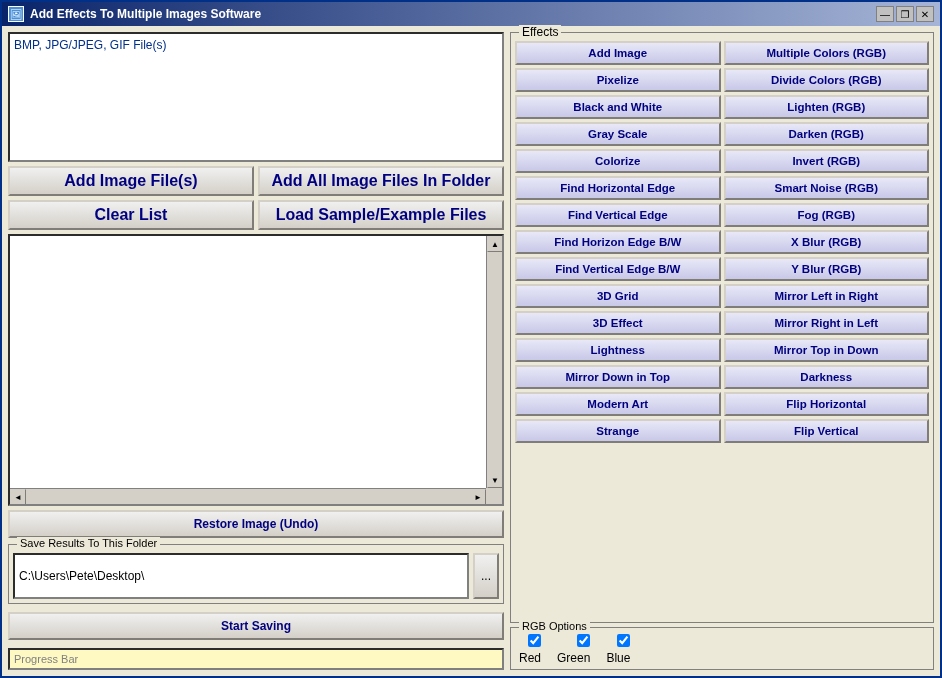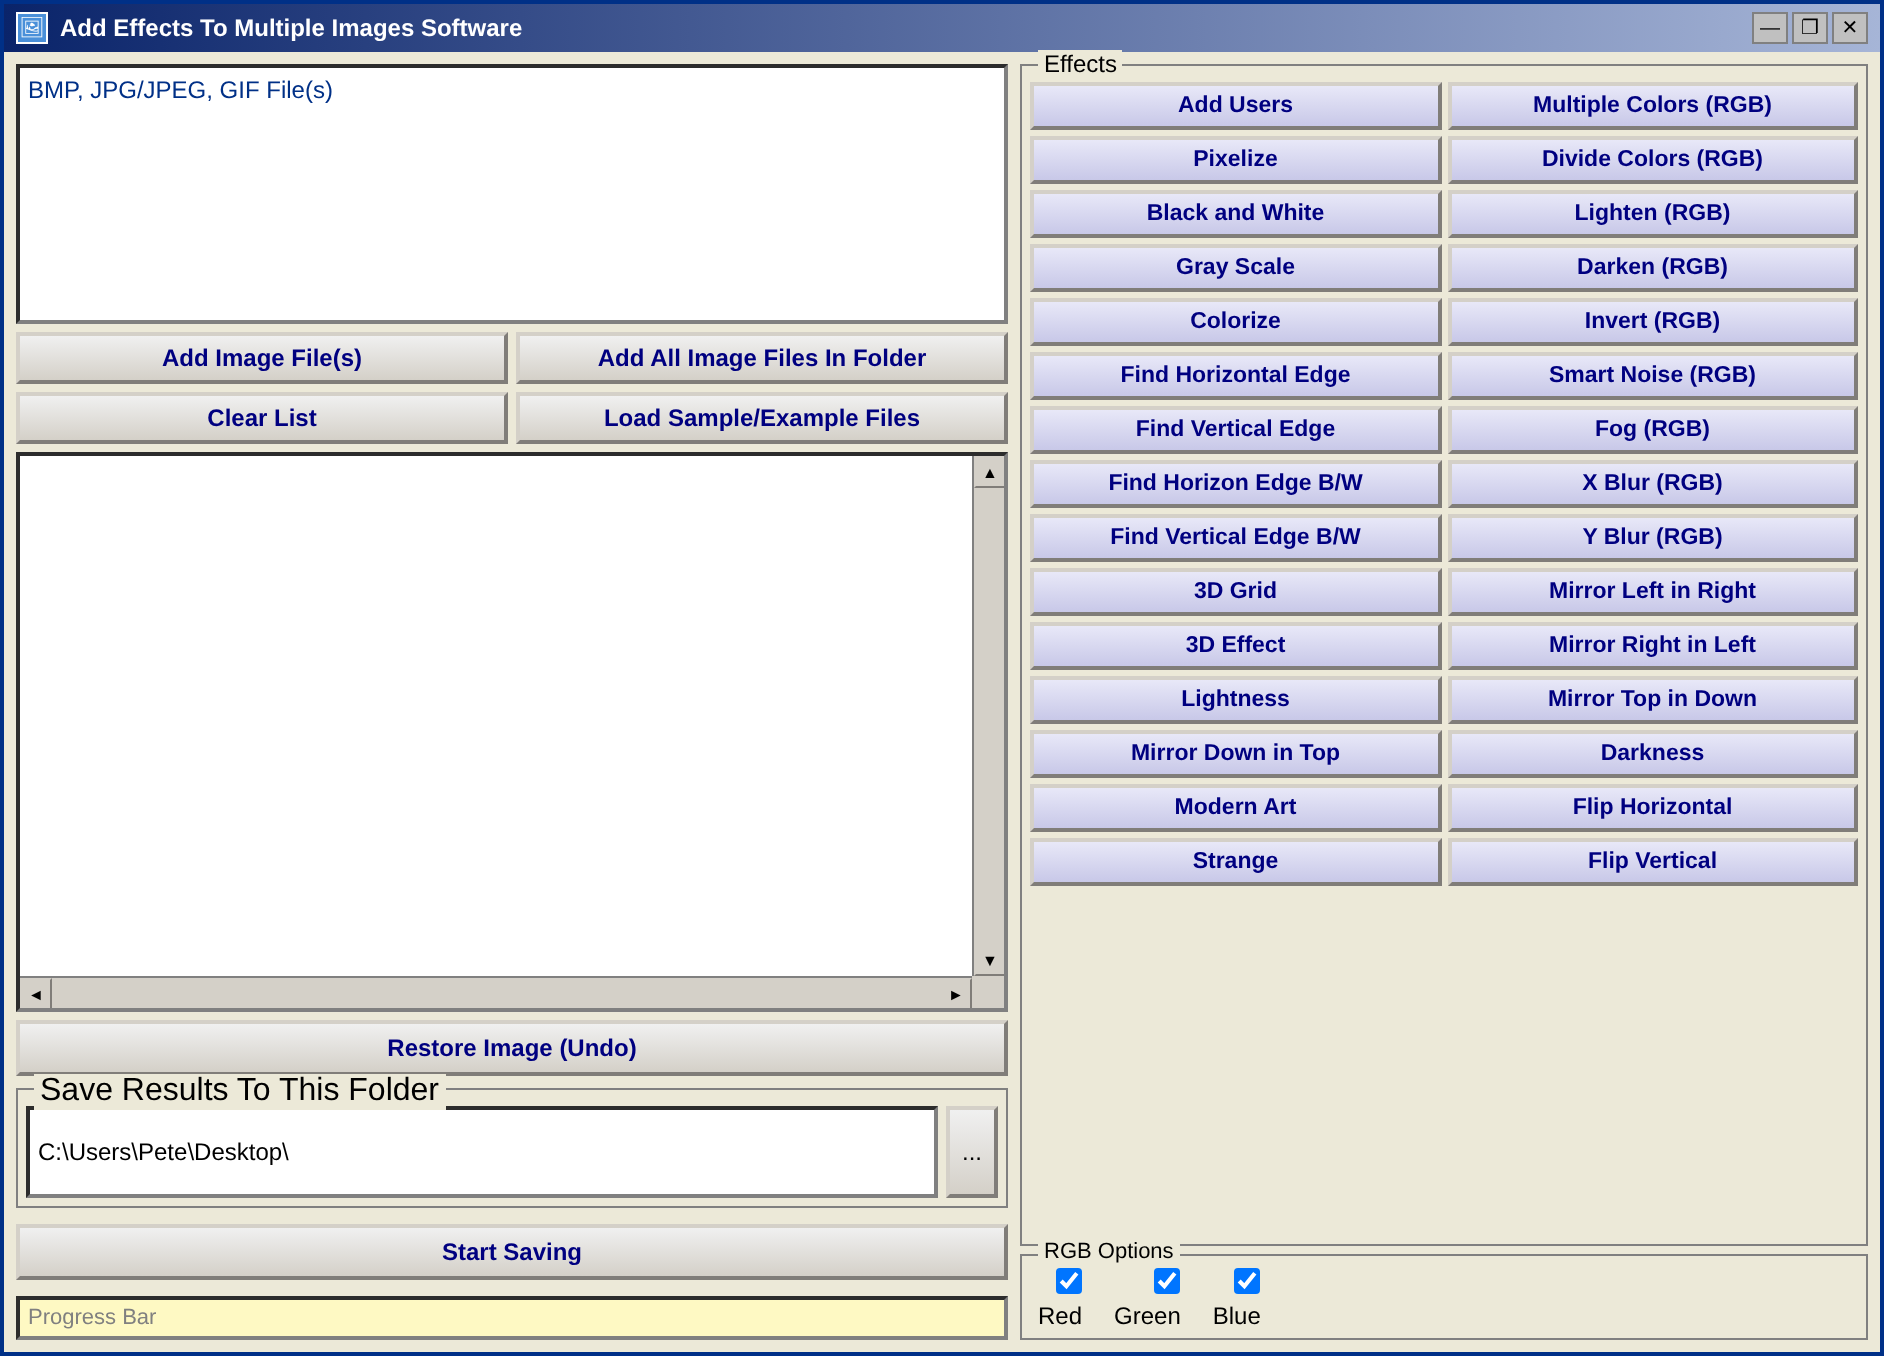--- a/index.html
+++ b/index.html
@@ -90,21 +90,21 @@
       padding: 2px;
     }
     .btn-row {
       display: flex;
       gap: 4px;
     }
     .btn {
       background: linear-gradient(to bottom, #f0f0f0, #d4d0c8);
       border: 2px outset #d4d0c8;
       padding: 4px 8px;
-      font-size: 12px;
+      font-size: 16px;
       cursor: pointer;
       color: #000080;
       font-weight: bold;
       text-align: center;
       white-space: nowrap;
     }
     .btn-half {
       flex: 1;
     }
     .image-preview-area {
@@ -167,21 +167,21 @@
       padding: 8px 4px 4px 4px;
       position: relative;
       margin-top: 2px;
     }
     .save-folder-label {
       position: absolute;
       top: -8px;
       left: 8px;
       background: #ece9d8;
       padding: 0 3px;
-      font-size: 16px;
+      font-size: 11px;
       color: #000;
     }
     .folder-row {
       display: flex;
       gap: 4px;
     }
     .folder-input {
       flex: 1;
       border: 2px inset #808080;
       background: white;
@@ -356,21 +356,21 @@
       <button class="start-saving-btn">Start Saving</button>
 
       <div class="progress-bar-area">Progress Bar</div>
     </div>
 
     <div class="right-panel">
 
       <div class="effects-group">
         <span class="effects-label">Effects</span>
         <div class="effects-grid" id="effects-grid">
-        <button class="effect-btn">Add Users</button>
+        <button class="effect-btn">Add Image</button>
             <button class="effect-btn">Multiple Colors (RGB)</button>
             <button class="effect-btn">Pixelize</button>
             <button class="effect-btn">Divide Colors (RGB)</button>
             <button class="effect-btn">Black and White</button>
             <button class="effect-btn">Lighten (RGB)</button>
             <button class="effect-btn">Gray Scale</button>
             <button class="effect-btn">Darken (RGB)</button>
             <button class="effect-btn">Colorize</button>
             <button class="effect-btn">Invert (RGB)</button>
             <button class="effect-btn">Find Horizontal Edge</button>

